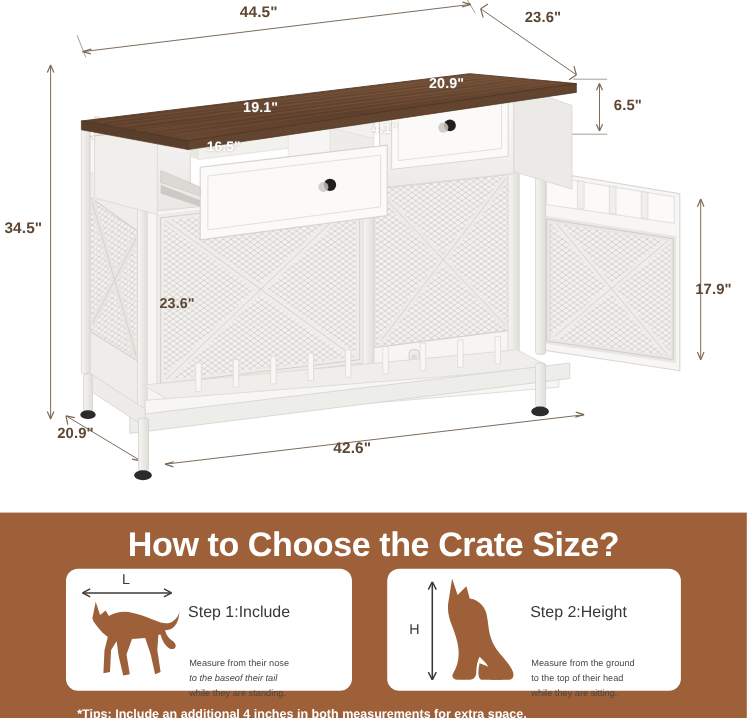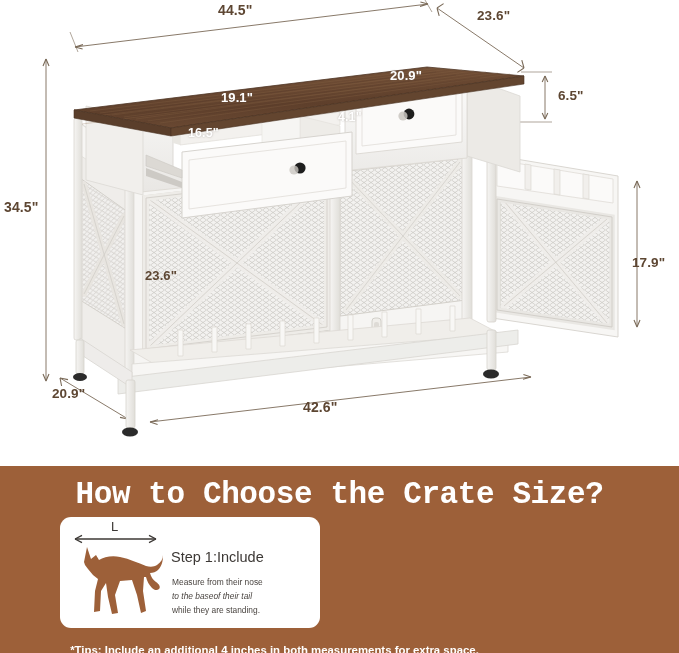--- a/index.html
+++ b/index.html
@@ -10,30 +10,30 @@
   #diagram{position:absolute;left:0;top:0;width:679px;height:466px;background:#ffffff;}
   #diagram svg{position:absolute;left:0;top:0;}
 
   .dimlabel{position:absolute;font-family:"Liberation Sans",sans-serif;font-weight:700;
             color:#5d4632;white-space:nowrap;letter-spacing:.1px;}
   .dimlabel.white{color:#ffffff;text-shadow:0 0 2px rgba(120,110,100,.55);}
 
   
   #banner{position:absolute;left:0;top:466px;width:679px;height:187px;background:#9d6039;}
   #banner-title{position:absolute;left:0;top:11px;width:679px;text-align:center;
-      font-family:Liberation Mono, monospace;font-weight:700;font-size:31px;color:#ffffff;
+      font-family:Liberation Sans, sans-serif;font-weight:700;font-size:31px;color:#ffffff;
       letter-spacing:-.4px;}
   .card{position:absolute;top:51px;height:111px;background:#ffffff;border-radius:11px;}
   #card1{left:60px;width:260px;}
   #card2{left:352px;width:267px;}
   .card-svg{position:absolute;left:0;top:0;}
   .step-title{position:absolute;font-family:"Liberation Sans",sans-serif;font-size:14.5px;
       color:#3c3835;font-weight:400;white-space:nowrap;}
   .step-body{position:absolute;font-family:"Liberation Sans",sans-serif;font-size:8.4px;
-      color:#4a4541;line-height:11.6px;white-space:nowrap;}
+      color:#4a4541;line-height:11.6px;white-space:nowrap;margin-top:20px;}
   #tips{position:absolute;left:0;top:166px;width:549px;text-align:center;
       font-family:"Liberation Sans",sans-serif;font-weight:700;font-size:11.4px;color:#ffffff;margin-top:12px;}
 </style>
 </head>
 <body>
 
 <div id="page">
 
   <div id="diagram">
 
@@ -334,17 +334,49 @@
           L46 66 L41 74 L40 94 L34 95 L35 74
           L38 62 L33 58 L28 52 L25 48 Z"></path>
       </svg>
       <div class="step-title" style="left:111px;top:32px;">Step 1:Include</div>
       <div class="step-body" style="left:112px;top:60px;">Measure from their nose</div>
       <div class="step-body" style="left:112px;top:74px;font-style:italic;">to the baseof their tail</div>
       <div class="step-body" style="left:112px;top:88px;text-align:center;">while they are standing.</div>
       <div class="step-title" style="left:51px;top:2px;font-size:13px;color:#3c3835;">L</div>
     </div>
 
+    <div class="card" id="card2">
+      <svg class="card-svg" width="267" height="111" viewBox="0 0 267 111">
+
+        <g stroke="#3c3835" stroke-width="1.4" fill="none">
+          <line x1="41" y1="12" x2="41" y2="101"></line>
+          <path d="M41 12 l-3.6 7 M41 12 l3.6 7" stroke-width="1.3"></path>
+          <path d="M41 101 l-3.6 -7 M41 101 l3.6 -7" stroke-width="1.3"></path>
+        </g>
+
+        <path fill="#9d6039" d="
+          M56 28 L59 9 L64 24 L72 16 L75 27
+          C82 28 88 33 90 40
+          C92 48 92 56 94 62
+          C96 69 100 74 104 79
+          C108 84 112 88 114 93
+          C116 98 114 101 110 101
+          L96 101 C93 101 91 99 92 96
+          C93 92 92 88 89 85
+          L84 80 C82 84 81 89 81 94
+          C81 98 79 101 75 101
+          L64 101 C60 101 58 98 60 95
+          C63 90 65 84 65 77
+          C65 68 62 60 59 52
+          C56 45 54 37 56 28 Z"></path>
+        <path fill="#9d6039" d="M84 86 C90 88 98 92 104 97 C107 99 106 101 103 101 L86 101 C83 101 82 95 84 86 Z"></path>
+      </svg>
+      <div class="step-title" style="left:130px;top:32px;">Step 2:Height</div>
+      <div class="step-body" style="left:131px;top:60px;">Measure from the ground</div>
+      <div class="step-body" style="left:131px;top:74px;">to the top of their head</div>
+      <div class="step-body" style="left:131px;top:88px;">while they are sitting.</div>
+      <div class="step-title" style="left:20px;top:47px;font-size:13px;color:#3c3835;">H</div>
+    </div>
 
     <div id="tips">*Tips: Include an additional 4 inches in both measurements for extra space.</div>
   </div>
 
 </div>
 
 </body></html>

